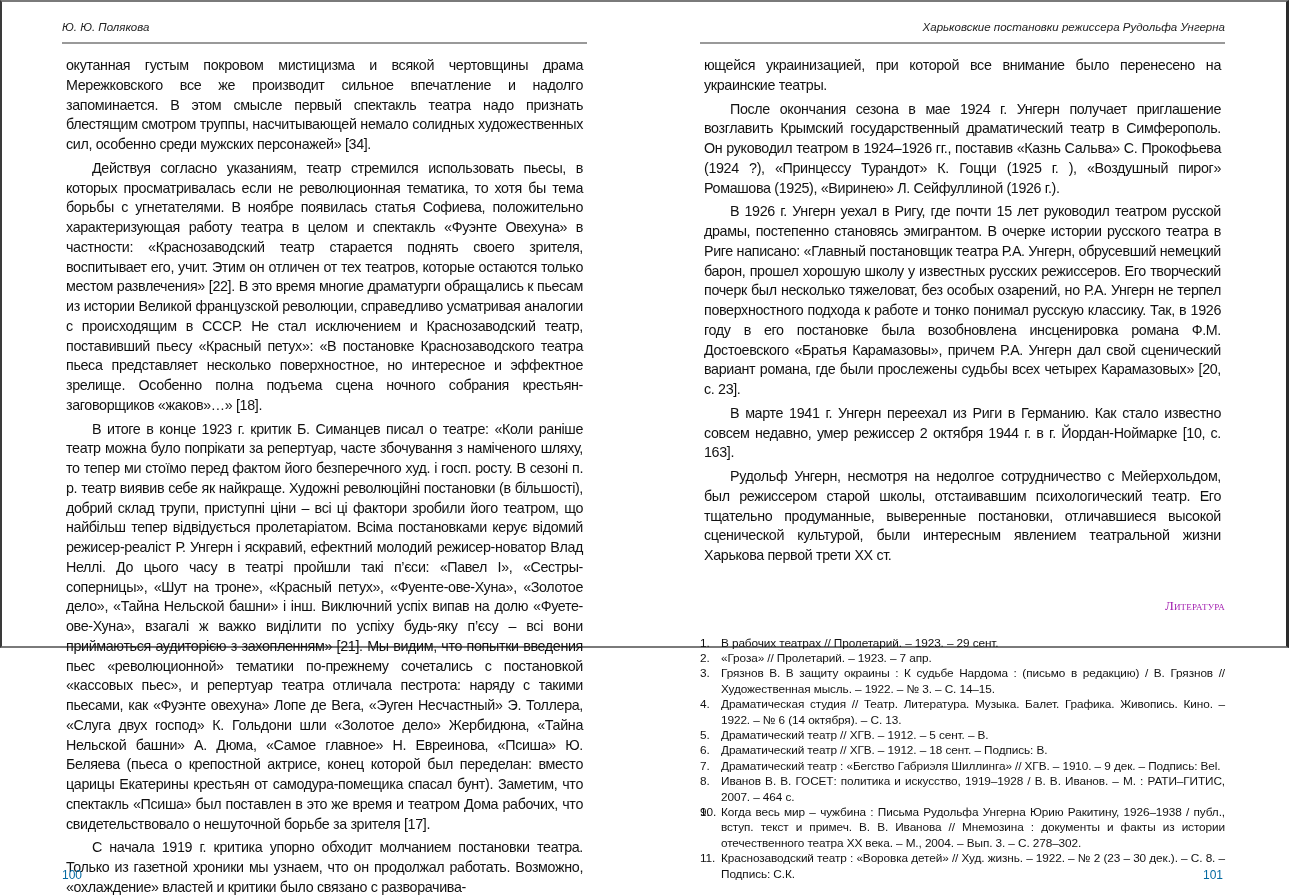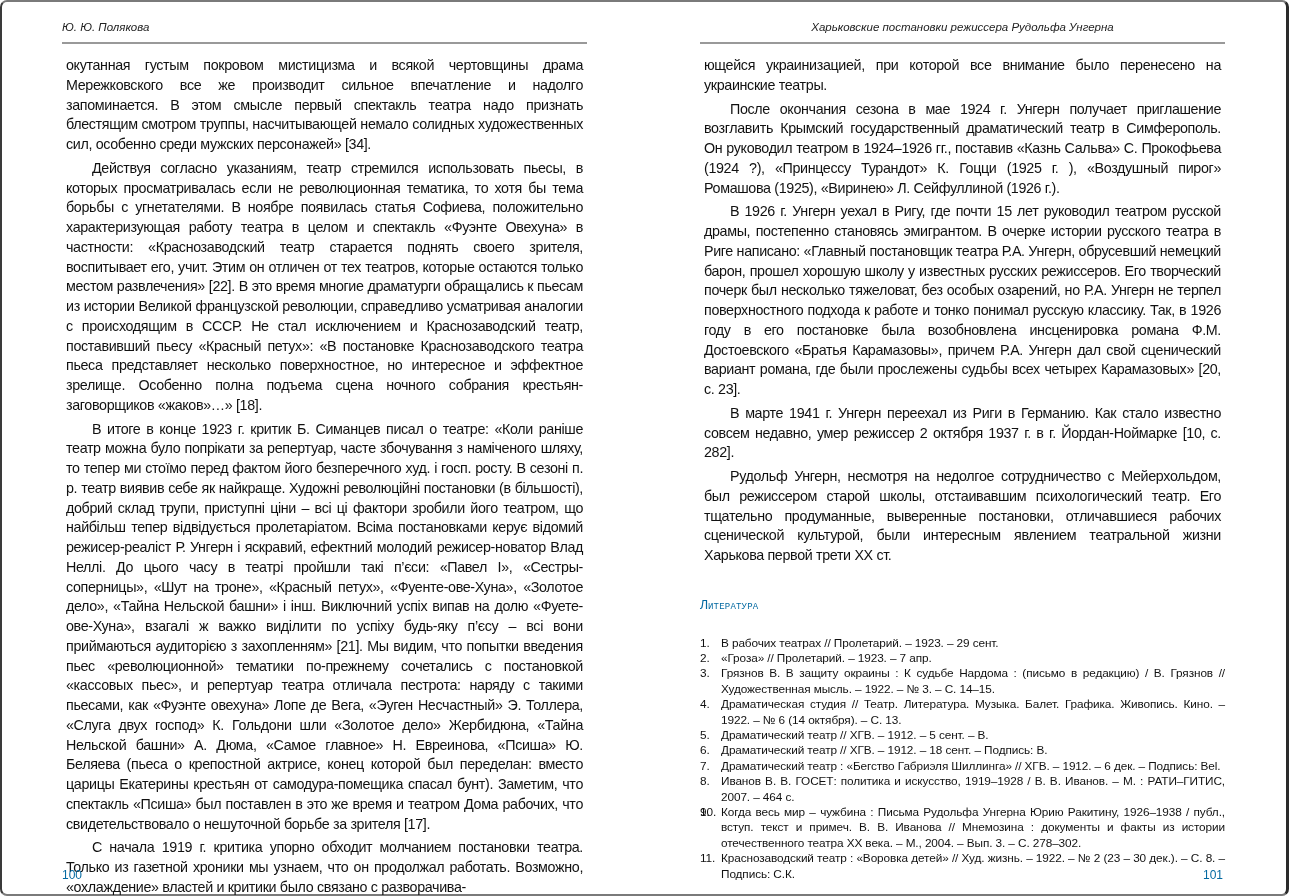--- a/index.html
+++ b/index.html
@@ -1,53 +1,52 @@
 <!DOCTYPE html>
 <html><head>
 <meta charset="utf-8">
 <style>
   html, body { margin: 0; padding: 0; background: #ffffff; }
   body { width: 1289px; height: 896px; overflow: hidden; position: relative; }
   .frame {
-    position: absolute; left: 0; top: 0; width: 1289px; height: 896px;
+    position: absolute; left: 0; top: 0; width: 1289px; height: 648px;
     box-sizing: border-box;
     border-top: 2px solid #7a7a7a;
     border-bottom: 2px solid #7a7a7a;
     border-left: 2px solid #3a3a3a;
     border-right: 3px solid #2a2a2a;
     background: #fff;
-    border-radius: 7px;
   }
   .page { position: absolute; top: 0; height: 896px; }
   .page.left { left: 60px; width: 525px; }
   .page.right { left: 698px; width: 525px; }
   .running-head {
     position: absolute; top: 17px; left: 0; right: 0;
     font-family: "Liberation Sans", sans-serif;
     font-style: italic; font-size: 11.5px; color: #222;
     height: 16px; line-height: 16px;
   }
-  .page.right .running-head { text-align: center; }
+  .page.right .running-head { text-align: right; }
   .rule {
     position: absolute; top: 40px; left: 0; right: 0; height: 2px; background: #999;
   }
   .body-text {
     position: absolute; top: 50px; left: 0; right: 0;
     font-family: "Liberation Sans", sans-serif;
     font-size: 14.3px; line-height: 19.75px; color: #111;
     text-align: justify;
     letter-spacing: -0.35px;
     font-stretch: condensed;
   }
   .body-text p { margin: 4px; text-indent: 0; }
   .body-text p.indent { text-indent: 26px; }
   .lit-heading {
-    text-align: left; margin: 30px 0 20px 0;
-    font-family: Liberation Mono, monospace;
-    font-size: 13px; letter-spacing: 0.2px; color: #0369a1;
+    text-align: right; margin: 30px 0 20px 0;
+    font-family: Liberation Serif, serif;
+    font-size: 13px; letter-spacing: 0.2px; color: #a21caf;
     font-variant: small-caps;
   }
   .refs { list-style: none; margin: 0; padding: 0;
     font-family: "Liberation Sans", sans-serif;
     font-size: 11.8px; line-height: 15.4px; color: #111; letter-spacing: -0.1px; }
   .refs li { position: relative; padding-left: 21px; text-align: justify; }
   .refs li .num { position: absolute; left: 0; top: 0; }
   .folio {
     position: absolute; top: 866px;
     font-family: "Liberation Sans", sans-serif; font-size: 12px; color: #0369a1;
@@ -72,33 +71,33 @@
     <div class="folio">100</div>
   </div>
 
   <div class="page right">
     <div class="running-head">Харьковские постановки режиссера Рудольфа Унгерна</div>
     <div class="rule"></div>
     <div class="body-text">
       <p>ющейся украинизацией, при которой все внимание было перенесено на украинские театры.</p>
       <p class="indent">После окончания сезона в мае 1924 г. Унгерн получает приглашение возглавить Крымский государственный драматический театр в Симферополь. Он руководил театром в 1924–1926 гг., поставив «Казнь Сальва» С. Прокофьева (1924 ?), «Принцессу Турандот» К. Гоцци (1925 г. ), «Воздушный пирог» Ромашова (1925), «Виринею» Л. Сейфуллиной (1926 г.).</p>
       <p class="indent">В 1926 г. Унгерн уехал в Ригу, где почти 15 лет руководил театром русской драмы, постепенно становясь эмигрантом. В очерке истории русского театра в Риге написано: «Главный постановщик театра Р.А. Унгерн, обрусевший немецкий барон, прошел хорошую школу у известных русских режиссеров. Его творческий почерк был несколько тяжеловат, без особых озарений, но Р.А. Унгерн не терпел поверхностного подхода к работе и тонко понимал русскую классику. Так, в 1926 году в его постановке была возобновлена инсценировка романа Ф.М. Достоевского «Братья Карамазовы», причем Р.А. Унгерн дал свой сценический вариант романа, где были прослежены судьбы всех четырех Карамазовых» [20, с. 23].</p>
-      <p class="indent">В марте 1941 г. Унгерн переехал из Риги в Германию. Как стало известно совсем недавно, умер режиссер 2 октября 1937 г. в г. Йордан-Ноймарке [10, с. 282].</p>
-      <p class="indent">Рудольф Унгерн, несмотря на недолгое сотрудничество с Мейерхольдом, был режиссером старой школы, отстаивавшим психологический театр. Его тщательно продуманные, выверенные постановки, отличавшиеся рабочих сценической культурой, были интересным явлением театральной жизни Харькова первой трети XX ст.</p>
+      <p class="indent">В марте 1941 г. Унгерн переехал из Риги в Германию. Как стало известно совсем недавно, умер режиссер 2 октября 1944 г. в г. Йордан-Ноймарке [10, с. 163].</p>
+      <p class="indent">Рудольф Унгерн, несмотря на недолгое сотрудничество с Мейерхольдом, был режиссером старой школы, отстаивавшим психологический театр. Его тщательно продуманные, выверенные постановки, отличавшиеся высокой сценической культурой, были интересным явлением театральной жизни Харькова первой трети XX ст.</p>
 
       <div class="lit-heading">Литература</div>
 
       <ol class="refs">
         <li><span class="num">1.</span><span>В рабочих театрах // Пролетарий. – 1923. – 29 сент.</span></li>
         <li><span class="num">2.</span><span>«Гроза» // Пролетарий. – 1923. – 7 апр.</span></li>
         <li><span class="num">3.</span><span>Грязнов В. В защиту окраины : К судьбе Нардома : (письмо в редакцию) / В. Грязнов // Художественная мысль. – 1922. – № 3. – С. 14–15.</span></li>
         <li><span class="num">4.</span><span>Драматическая студия // Театр. Литература. Музыка. Балет. Графика. Живопись. Кино. – 1922. – № 6 (14 октября). – С. 13.</span></li>
         <li><span class="num">5.</span><span>Драматический театр // ХГВ. – 1912. – 5 сент. – В.</span></li>
         <li><span class="num">6.</span><span>Драматический театр // ХГВ. – 1912. – 18 сент. – Подпись: В.</span></li>
-        <li><span class="num">7.</span><span>Драматический театр : «Бегство Габриэля Шиллинга» // ХГВ. – 1912. – 6 дек. – Подпись: Bel.</span></li>
+        <li><span class="num">7.</span><span>Драматический театр : «Бегство Габриэля Шиллинга» // ХГВ. – 1910. – 9 дек. – Подпись: Bel.</span></li>
         <li><span class="num">8.</span><span>Иванов В. В. ГОСЕТ: политика и искусство, 1919–1928 / В. В. Иванов. – М. : РАТИ–ГИТИС, 2007. – 464 с.</span></li>
         <li><span class="num">9.</span></li>
         <li><span class="num">10.</span><span>Когда весь мир – чужбина : Письма Рудольфа Унгерна Юрию Ракитину, 1926–1938 / публ., вступ. текст и примеч. В. В. Иванова // Мнемозина : документы и факты из истории отечественного театра XX века. – М., 2004. – Вып. 3. – С. 278–302.</span></li>
         <li><span class="num">11.</span><span>Краснозаводский театр : «Воровка детей» // Худ. жизнь. – 1922. – № 2 (23 – 30 дек.). – С. 8. – Подпись: С.К.</span></li>
       </ol>
     </div>
     <div class="folio">101</div>
   </div>
 
 </div>

